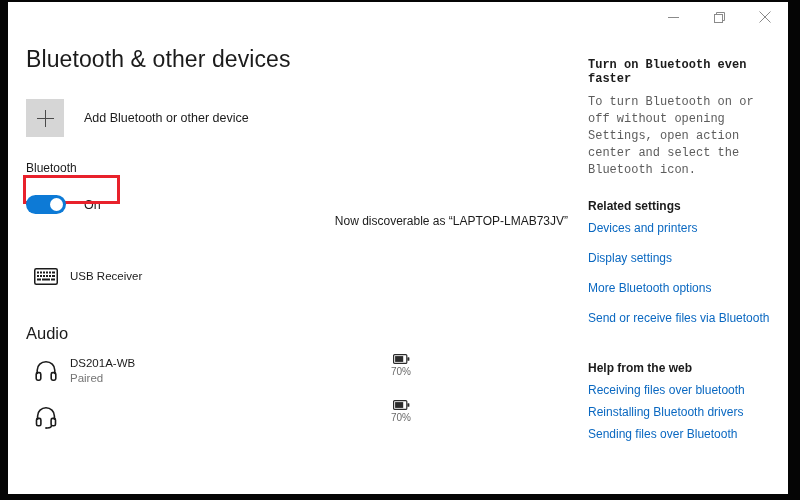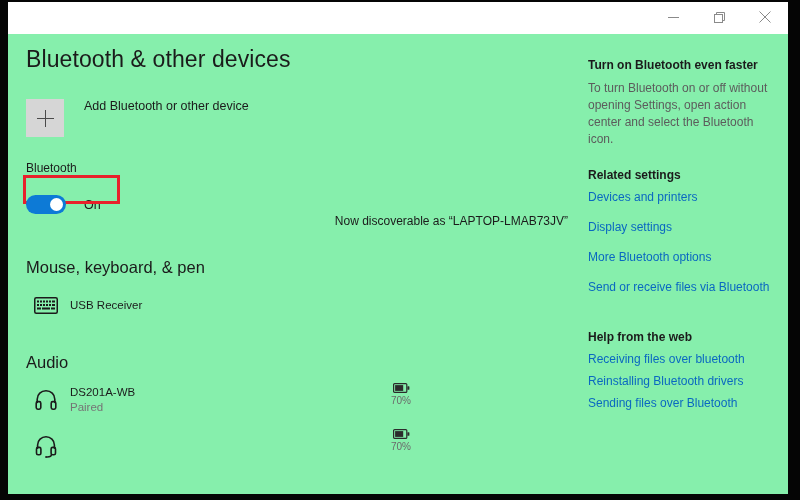--- a/index.html
+++ b/index.html
@@ -19,21 +19,21 @@
     height: 500px;
     background: #050505;
   }
 
   #window {
     position: absolute;
     left: 8px;
     top: 2px;
     width: 780px;
     height: 492px;
-    background: #86efac;
+    background: #ffffff;
     overflow: hidden;
   }
 
   
   #titlebar {
     position: absolute;
     left: 0; top: 0;
     width: 780px;
     height: 32px;
     background: #ffffff;
@@ -65,21 +65,21 @@
     font-size: 23px;
     font-weight: 400;
     color: #1b1b1b;
     letter-spacing: 0.1px;
     margin-top: 12px;
   }
 
   
   #add-device-row {
     display: flex;
-    align-items: flex-start;
+    align-items: center;
     margin-top: 26px;
     cursor: default;
   }
   #add-device-icon {
     width: 38px;
     height: 38px;
     background: #d6d6d6;
     display: flex;
     align-items: center;
     justify-content: center;
@@ -230,21 +230,21 @@
   }
   .panel-link {
     display: block;
     font-size: 12px;
     color: #0a68c1;
     text-decoration: none;
     margin-bottom: 16px;
     cursor: pointer;
   }
   .panel-link.tight { margin-bottom: 8px; }
-  #tip-block { margin-top: 24px; }
+  #tip-block { margin-top: 24px; font-family: Liberation Mono, monospace; }
   #related-block { margin-top: 20px; }
   #help-block { margin-top: 36px; }
 </style>
 </head>
 <body>
 
 <div id="frame">
   <div id="window">
 
     <div id="titlebar">
@@ -284,21 +284,20 @@
         <div id="toggle-row">
           <div id="bt-toggle">
             <div class="knob"></div>
           </div>
           <div id="bt-state">On</div>
         </div>
         <div id="discoverable">Now discoverable as “LAPTOP-LMAB73JV”</div>
       </div>
 
       <div class="group">
-        <div class="group-title">Mouse, keyboard, &amp; pen</div>
 
         <div class="device-row">
           <div class="device-icon">
             <svg width="24" height="17" viewBox="0 0 24 17">
               <rect x="0.75" y="0.75" width="22.5" height="15.5" rx="1.5" fill="none" stroke="#1b1b1b" stroke-width="1.5"></rect>
               <g fill="#1b1b1b">
                 <rect x="3" y="3.5" width="2" height="2"></rect>
                   <rect x="6" y="3.5" width="2" height="2"></rect>
                 <rect x="9" y="3.5" width="2" height="2"></rect>
                   <rect x="12" y="3.5" width="2" height="2"></rect>

